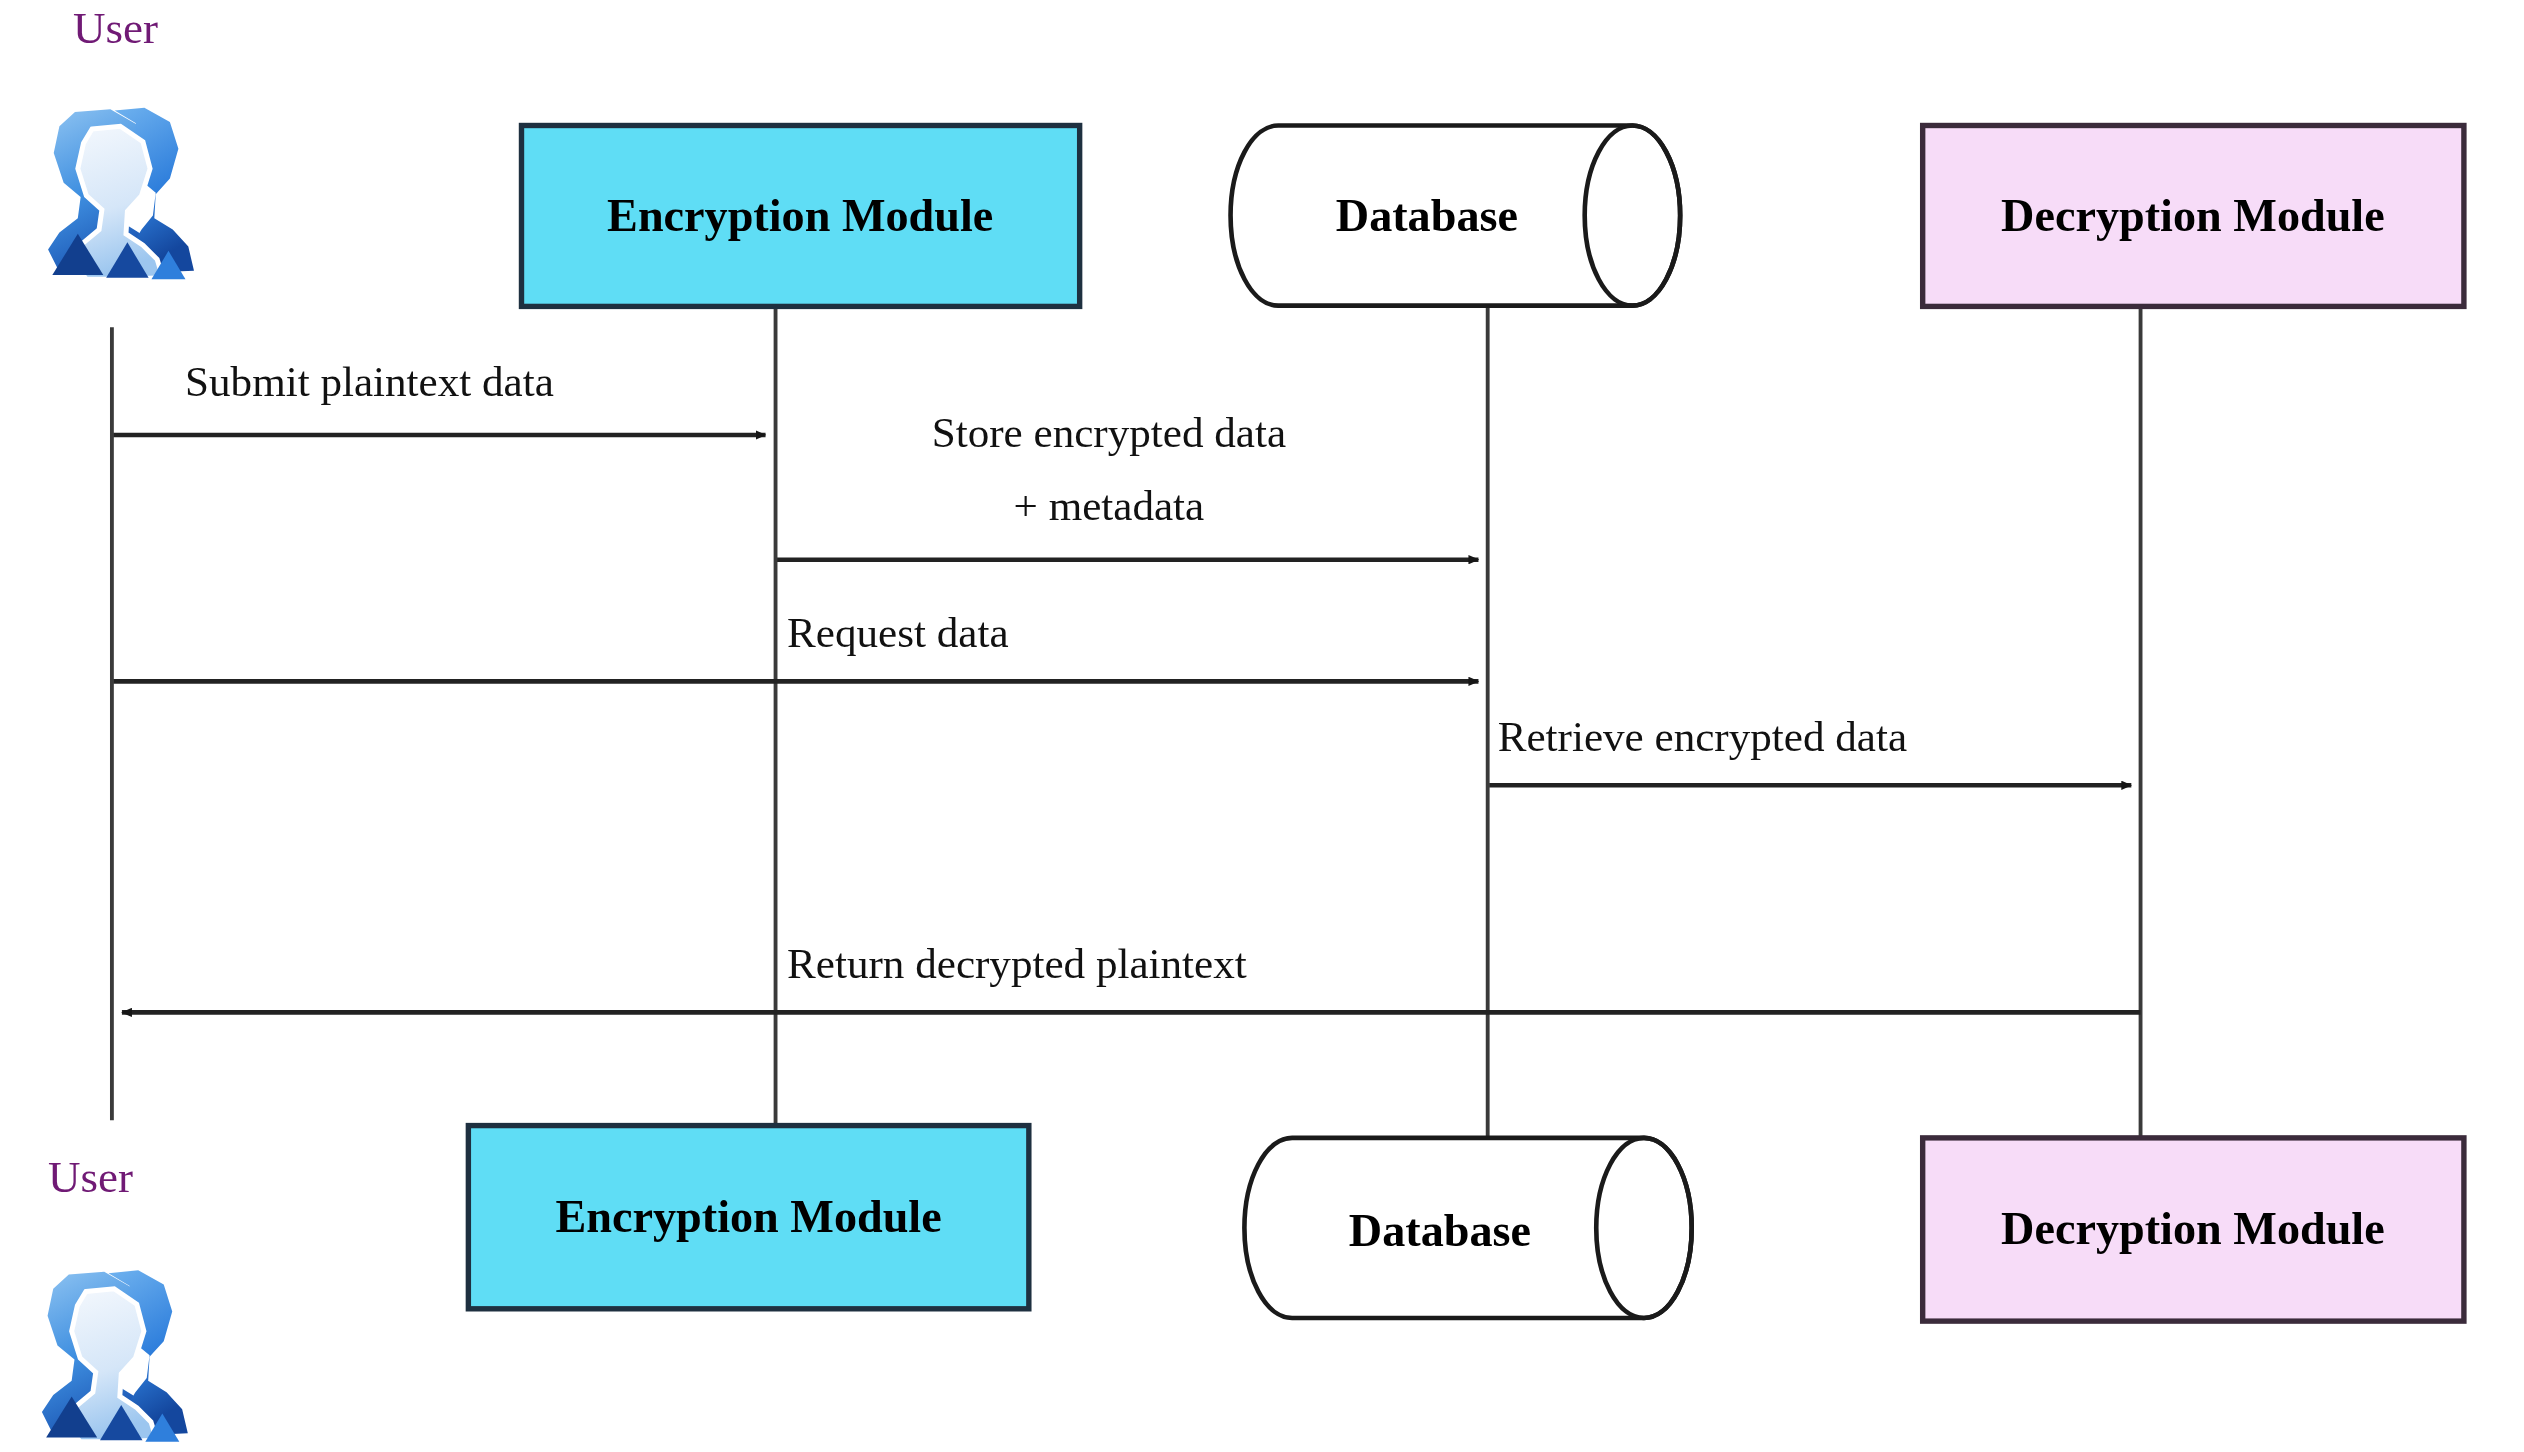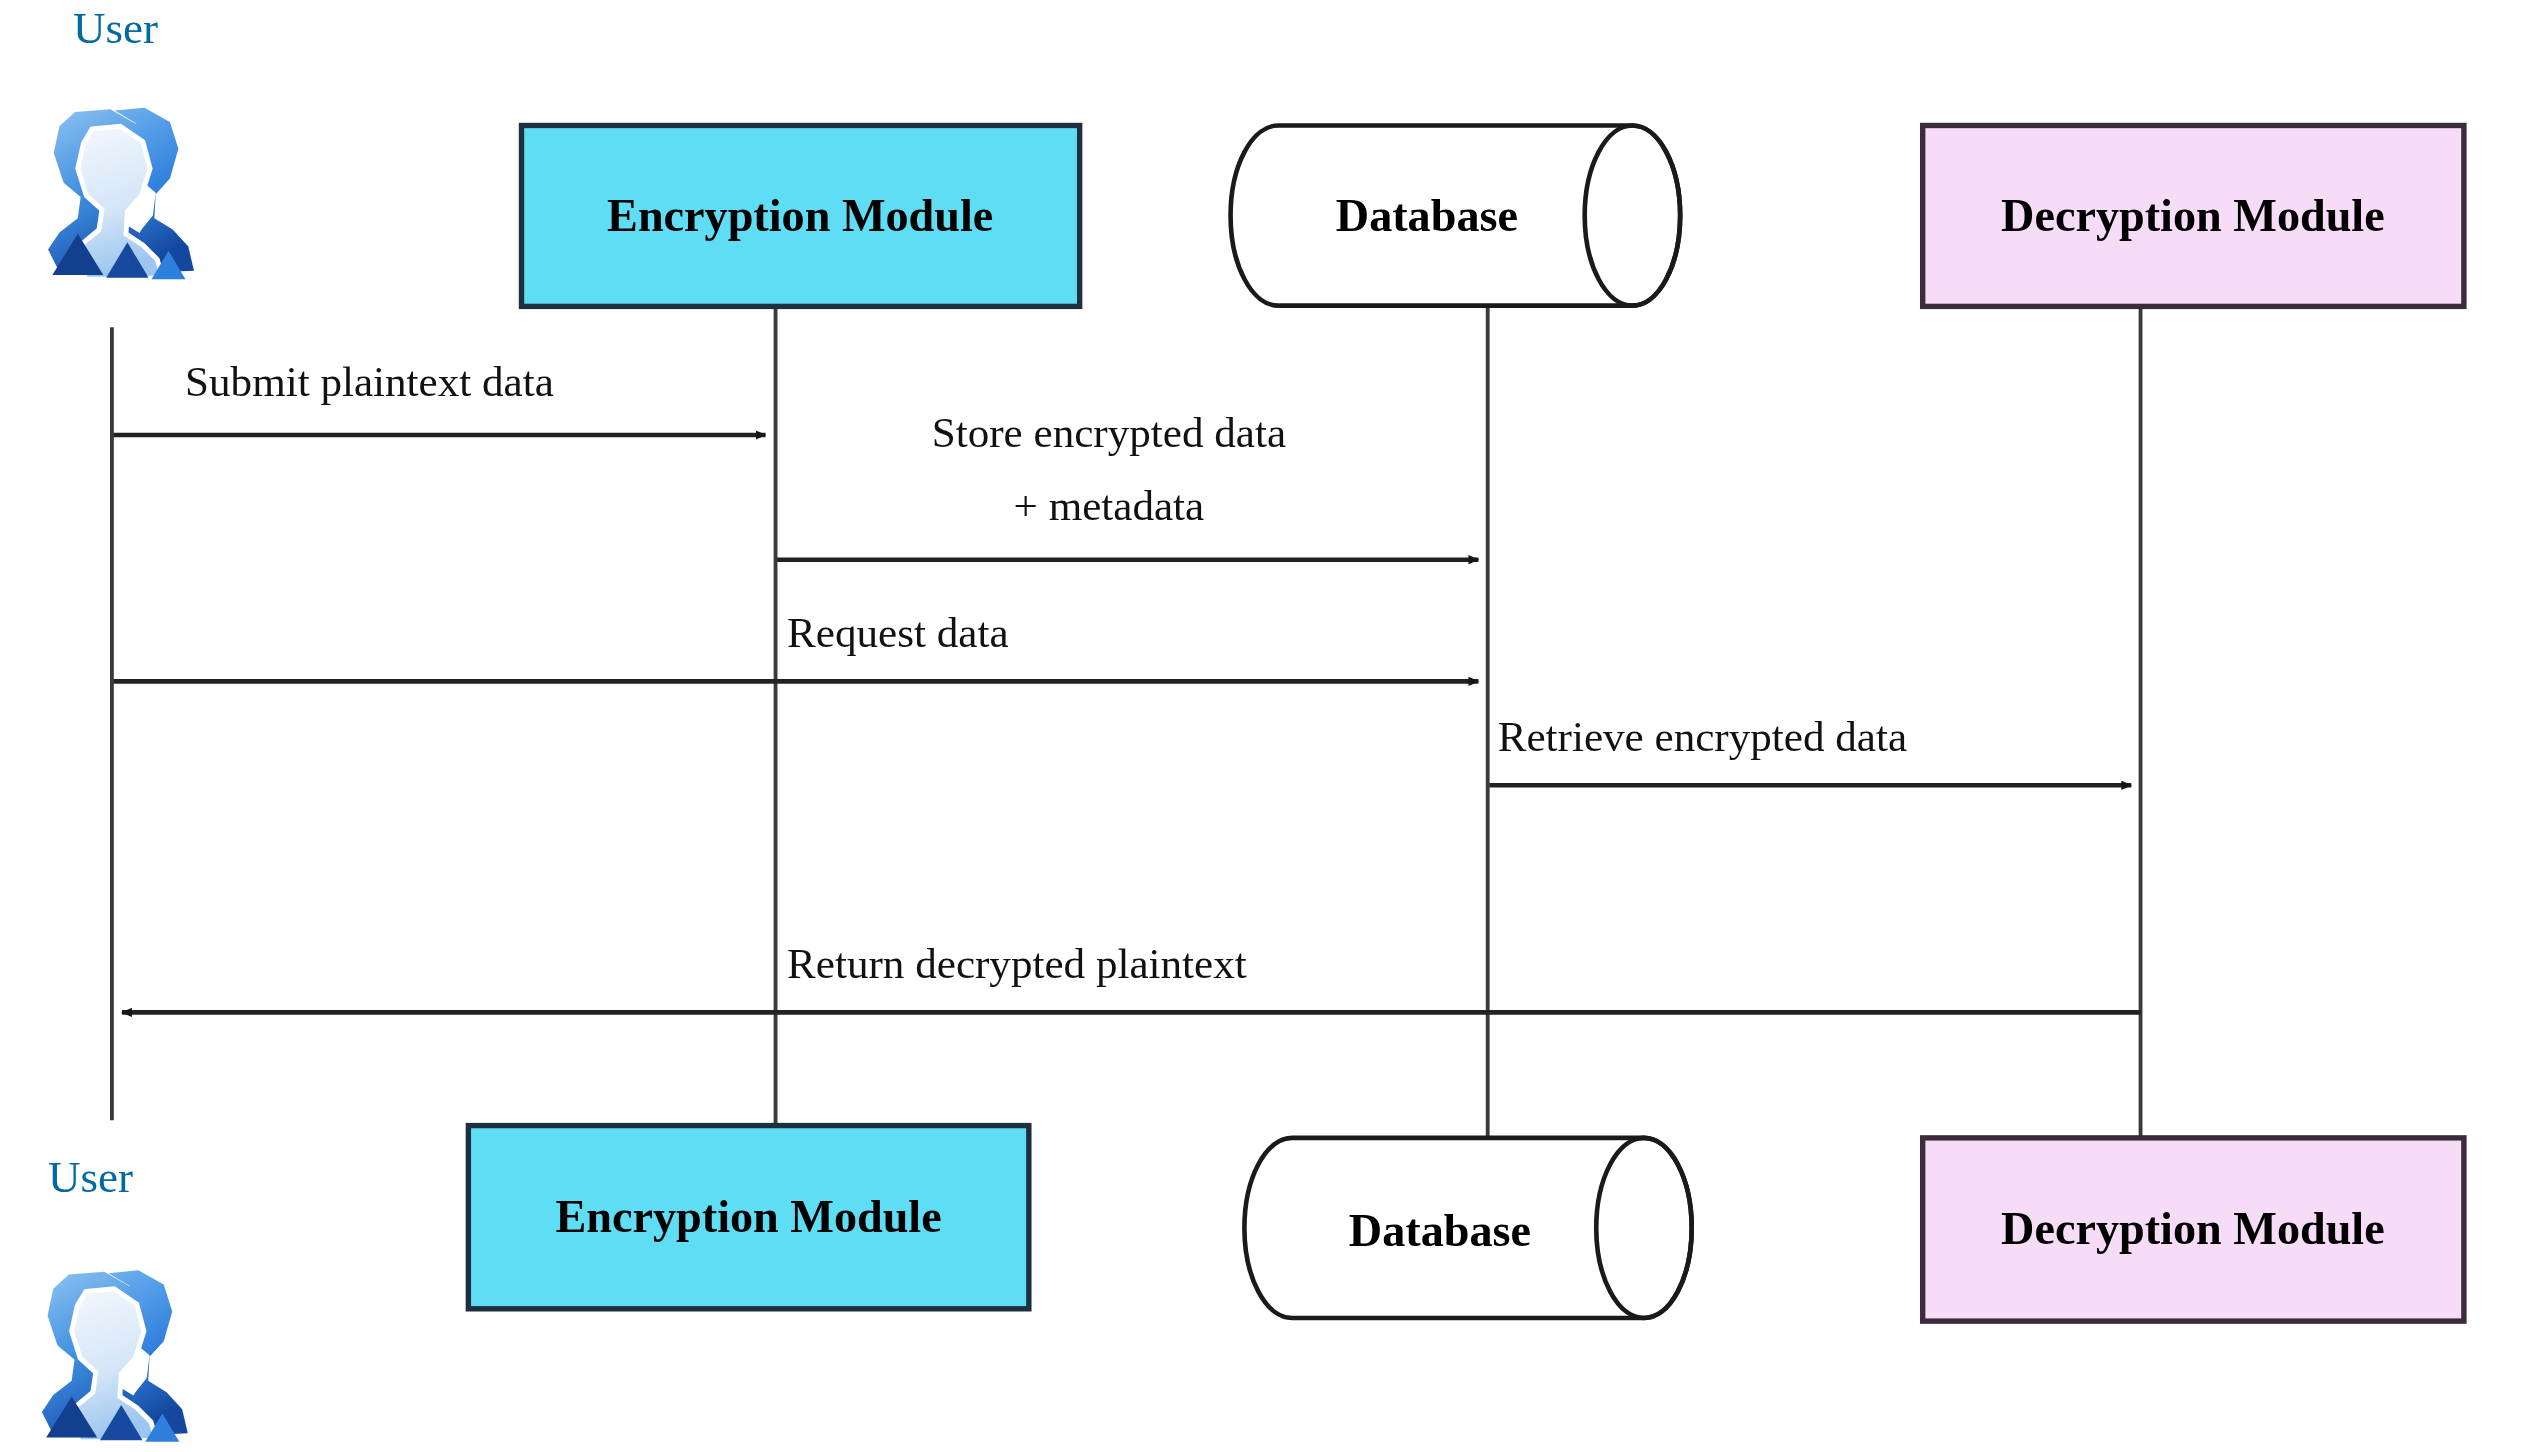--- a/index.html
+++ b/index.html
@@ -21,21 +21,21 @@
     position: absolute;
     left: 0;
     top: 0;
     width: 2525px;
     height: 1452px;
   }
   .actor-caption {
     position: absolute;
     font-family: "Liberation Serif", "DejaVu Serif", serif;
     font-size: 45px;
-    color: #0369a1;
+    color: #701a75;
     white-space: nowrap;
     line-height: 1;
   }
   .box-label {
     font-family: "Liberation Serif", "DejaVu Serif", serif;
     font-weight: bold;
     font-size: 60px;
     fill: #000000;
   }
   .msg-label {

